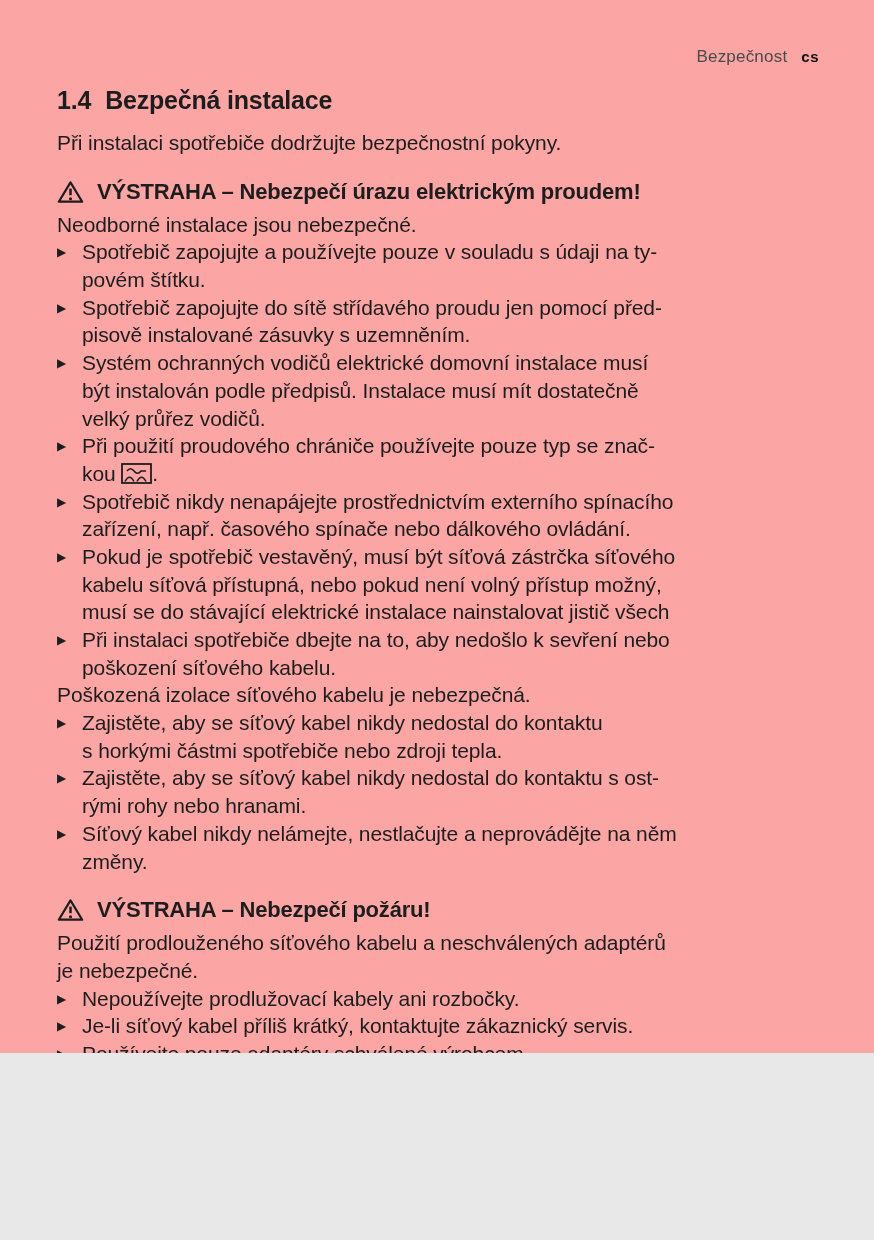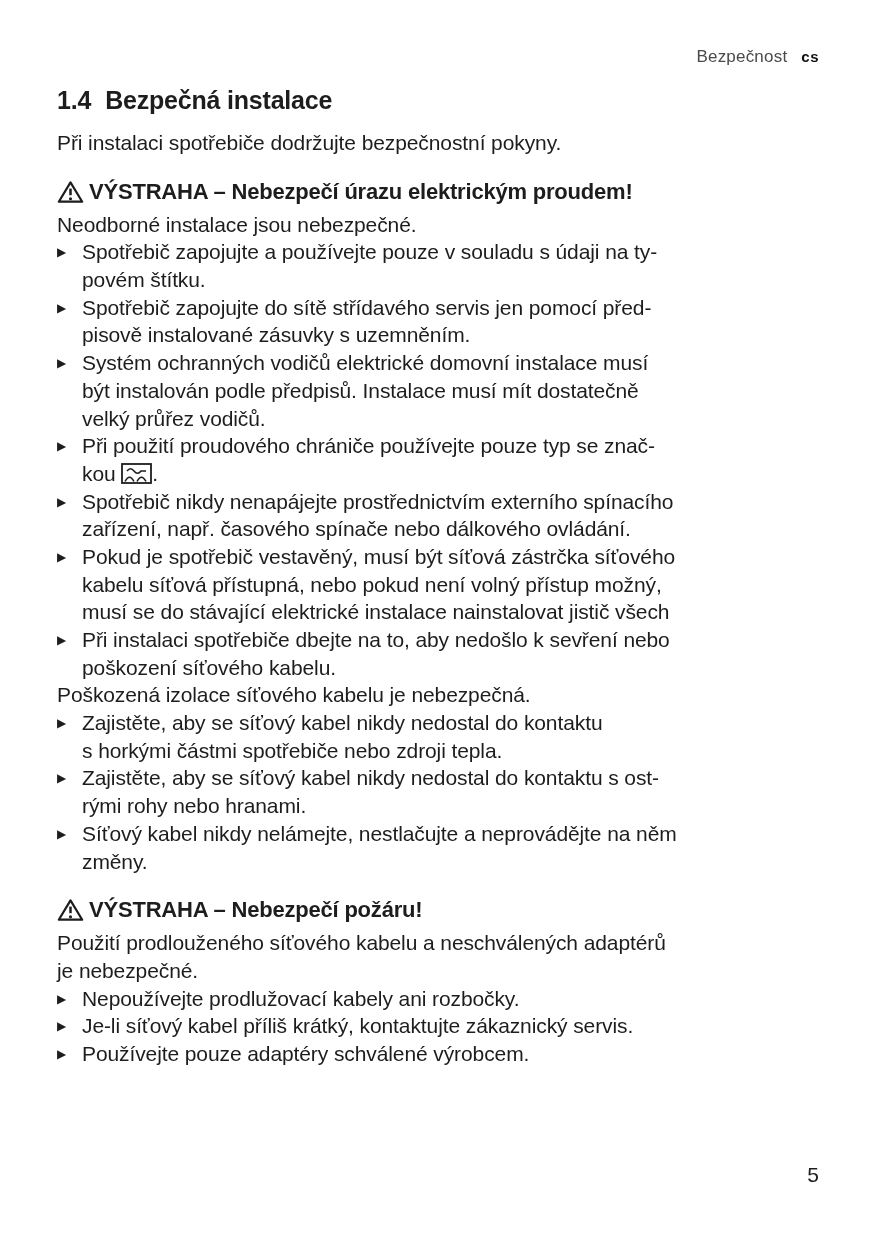--- a/index.html
+++ b/index.html
@@ -1,19 +1,19 @@
 <!DOCTYPE html>
 <html><head>
 <meta charset="utf-8">
 <style>
   html,body{margin:0;padding:0;background:#e8e8e8;}
   .page{
     position:relative;
-    width:874px;height:1240px;
-    background:#ffffff;
+    width:874px;height:1053px;
+    background:#fca5a5;
     font-family:"Liberation Sans","DejaVu Sans",sans-serif;
     color:#1d1d1d;
     overflow:hidden;
     margin:0 auto;
   }
   .page-header{
     position:absolute;top:47px;right:55px;
     display:flex;align-items:baseline;gap:14px;
   }
   .page-header .section-name{font-size:17px;color:#4a4a4a;letter-spacing:.2px;}
@@ -26,21 +26,21 @@
     font-size:25px;font-weight:bold;line-height:32px;
     margin:0 0 13px 0;letter-spacing:-.2px;text-align:center;
   }
   .line{
     white-space:nowrap;
     font-size:21px;line-height:27.7px;height:27.7px;
     letter-spacing:-.1px;
   }
   .intro{margin-bottom:16px;}
   .warn-heading{
-    display:flex;align-items:center;gap:5px;
+    display:flex;align-items:center;gap:13px;
     font-size:22px;font-weight:bold;letter-spacing:-.2px;
     margin-top:21px;margin-bottom:5px;
     line-height:28px;white-space:nowrap;
   }
   .warn-heading .wicon{flex:none;display:inline-flex;}
   .bullet{display:flex;}
   .bullet .marker{
     flex:none;width:25px;
     font-size:12px;line-height:27.7px;
     transform:translateY(.5px);
@@ -88,21 +88,21 @@
         <div class="bullet">
           <span class="marker">▶</span>
           <div class="bullet-text">
             <div class="line">Spotřebič zapojujte a používejte pouze v souladu s údaji na ty-</div>
             <div class="line">povém štítku.</div>
           </div>
         </div>
         <div class="bullet">
           <span class="marker">▶</span>
           <div class="bullet-text">
-            <div class="line">Spotřebič zapojujte do sítě střídavého servis jen pomocí před-</div>
+            <div class="line">Spotřebič zapojujte do sítě střídavého proudu jen pomocí před-</div>
             <div class="line">pisově instalované zásuvky s uzemněním.</div>
           </div>
         </div>
         <div class="bullet">
           <span class="marker">▶</span>
           <div class="bullet-text">
             <div class="line">Systém ochranných vodičů elektrické domovní instalace musí</div>
             <div class="line">být instalován podle předpisů. Instalace musí mít dostatečně</div>
             <div class="line">velký průřez vodičů.</div>
           </div>

